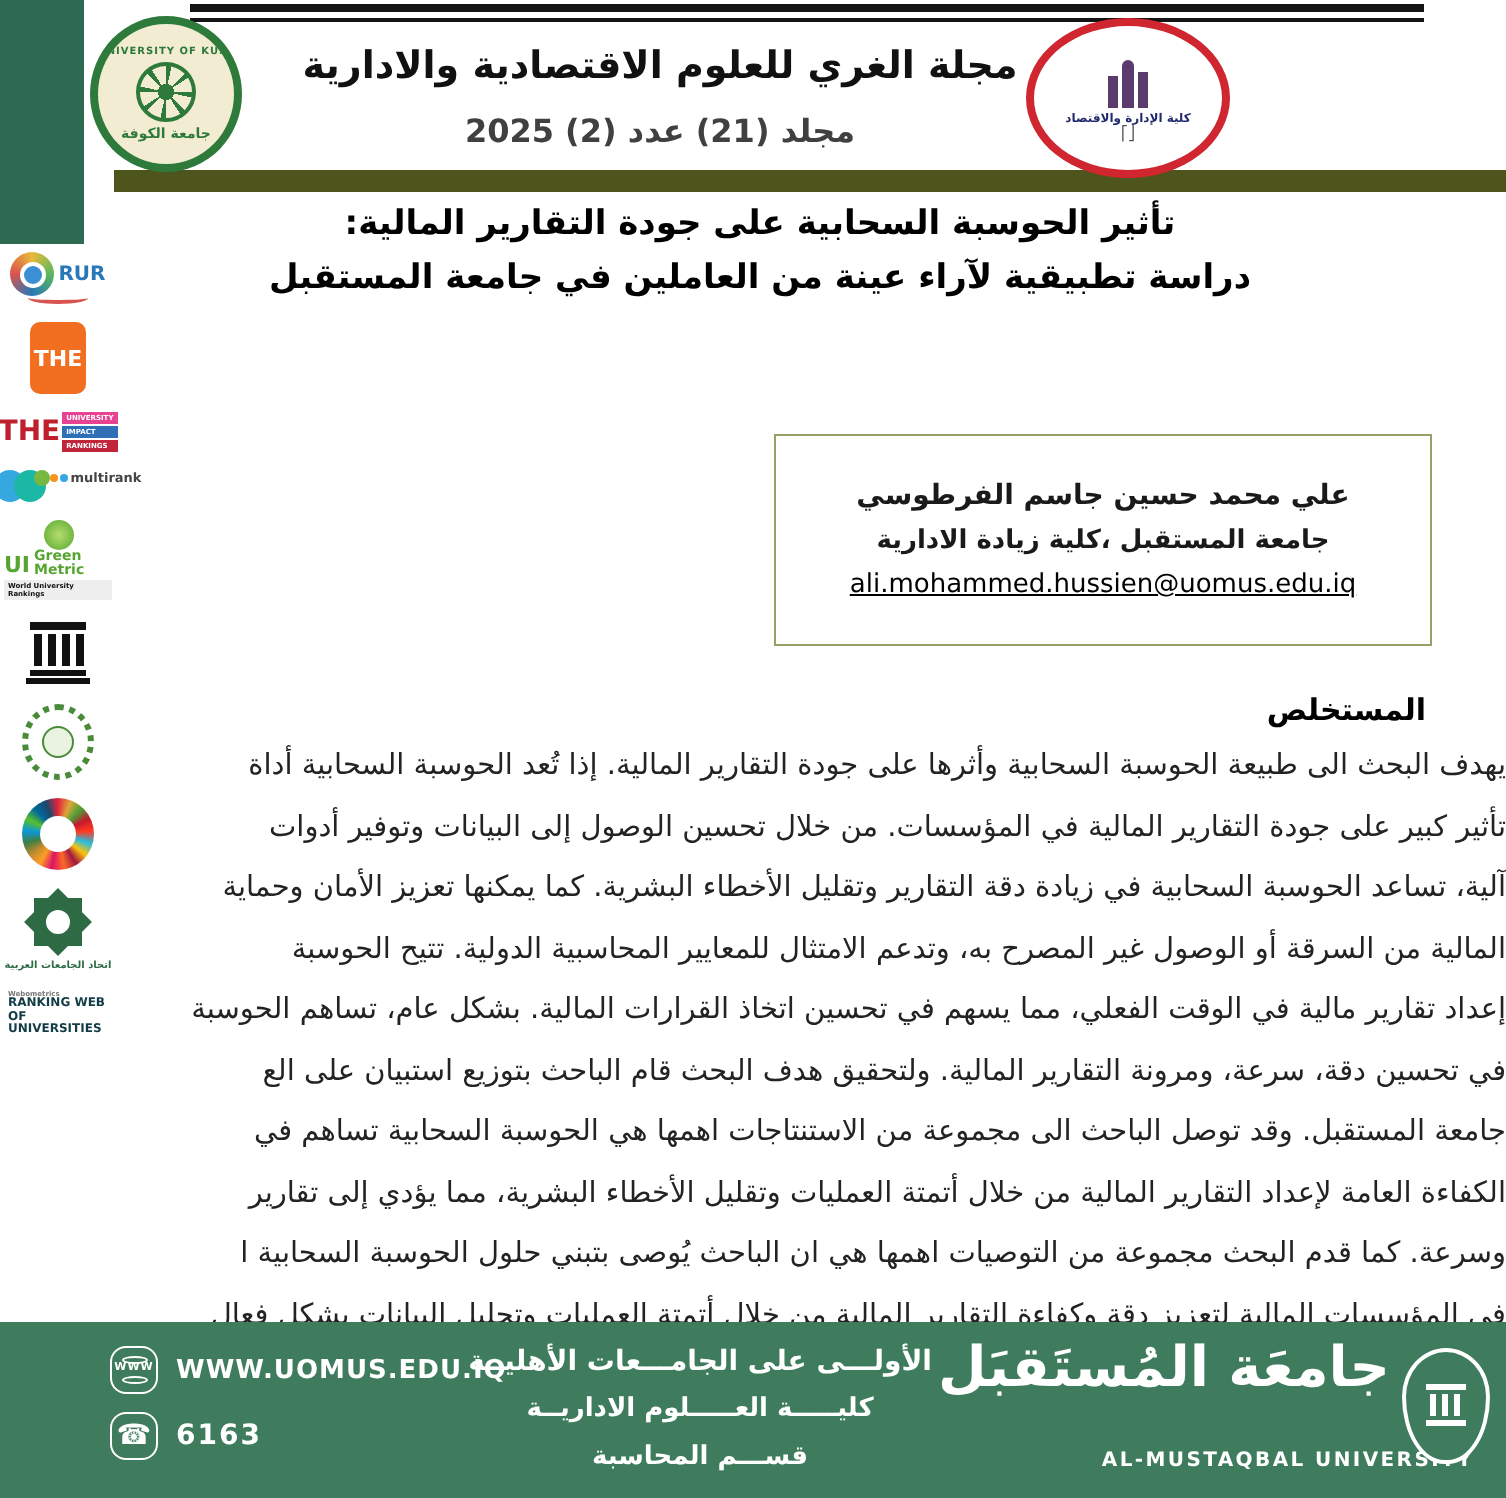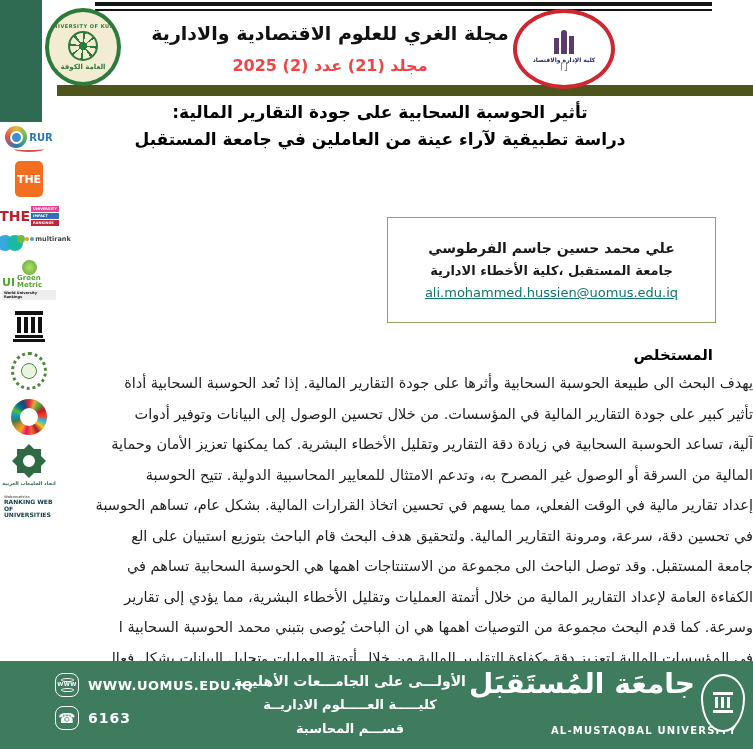--- a/index.html
+++ b/index.html
@@ -29,33 +29,33 @@
                background:#ffffff; border:4px solid #cf2630; display:flex; flex-direction:column;
                align-items:center; justify-content:center; overflow:hidden; }
   .build { display:flex; align-items:flex-end; gap:2px; height:26px; }
   .build i { display:block; background:#5b3a6e; }
   .banner-ar { margin-top:2px; font-size:6px; color:#222a6e; font-weight:bold; white-space:nowrap; }
   .book-glyph { font-size:7px; color:#555; }
 
   .journal-title { position:absolute; left:140px; top:22px; width:380px; text-align:center;
                    font-size:19px; font-weight:bold; direction:rtl; color:#111; }
   .issue-line { position:absolute; left:140px; top:56px; width:380px; text-align:center;
-                font-size:16px; font-weight:bold; direction:rtl; color:#ef4444; }
+                font-size:16px; font-weight:bold; direction:rtl; color:#404040; }
 
   
   .art-title { position:absolute; left:70px; top:99px; width:620px; text-align:center;
                direction:rtl; font-weight:bold; font-size:17px; line-height:27px; color:#000; }
 
   
   .author-box { position:absolute; left:387px; top:217px; width:329px; height:106px;
                 border:1px solid #97a066; display:flex; flex-direction:column;
                 align-items:center; justify-content:center; gap:7px; direction:rtl; }
   .author-name { font-size:14px; font-weight:bold; }
   .author-affil { font-size:13px; font-weight:bold; }
-  .author-email { font-size:13px; color:#0f766e; text-decoration:underline; direction:ltr; }
+  .author-email { font-size:13px; color:#000000; text-decoration:underline; direction:ltr; }
 
   
   .abstract-heading { position:absolute; right:40px; top:346px; direction:rtl;
                       font-size:15px; font-weight:bold; color:#000;margin-left:40px; }
   .abstract-body { position:absolute; left:55px; top:368px; width:698px; direction:rtl; overflow:hidden; }
   .abstract-body .ln { white-space:nowrap; height:30.5px; line-height:30.5px; font-size:14.5px; color:#232323; }
 
   
   .sidebar { position:absolute; left:2px; top:126px; width:54px; display:flex; flex-direction:column;
              align-items:center; gap:9px; }
@@ -151,21 +151,21 @@
 <div class="page">
 
   <div class="corner-block"></div>
   <div class="rule-thick"></div>
   <div class="rule-thin"></div>
   <div class="olive-bar"></div>
 
   <div class="kufa-logo">
     <span class="kufa-ring-text">UNIVERSITY OF KUFA</span>
     <span class="kufa-rosette"></span>
-    <span class="kufa-ar">العامة الكوفة</span>
+    <span class="kufa-ar">جامعة الكوفة</span>
   </div>
 
   <div class="journal-title">مجلة الغري للعلوم الاقتصادية والادارية</div>
   <div class="issue-line">مجلد (21) عدد (2) 2025</div>
 
   <div class="mustansiriyah-logo">
     <span class="build">
       <i style="width:5px;height:16px;"></i>
         <i style="width:6px;height:24px;border-radius:3px 3px 0 0;"></i>
         <i style="width:5px;height:18px;"></i>
@@ -174,21 +174,21 @@
     <span class="book-glyph">⎡⎦</span>
   </div>
 
   <div class="art-title">
     <div>تأثير الحوسبة السحابية على جودة التقارير المالية:</div>
     <div>دراسة تطبيقية لآراء عينة من العاملين في جامعة المستقبل</div>
   </div>
 
   <div class="author-box">
     <div class="author-name">علي محمد حسين جاسم الفرطوسي</div>
-    <div class="author-affil">جامعة المستقبل ،كلية الأخطاء الادارية</div>
+    <div class="author-affil">جامعة المستقبل ،كلية زيادة الادارية</div>
     <a class="author-email" href="#">ali.mohammed.hussien@uomus.edu.iq</a>
   </div>
 
   <div class="sidebar">
 
     <div class="logo-rur">
       <div class="rur-row">
         <span class="rur-ball">
             <i></i>
           </span>
@@ -270,21 +270,21 @@
   <div class="abstract-heading">المستخلص</div>
   <div class="abstract-body">
     <div class="ln">يهدف البحث الى طبيعة الحوسبة السحابية وأثرها على جودة التقارير المالية. إذا تُعد الحوسبة السحابية أداة</div>
     <div class="ln">تأثير كبير على جودة التقارير المالية في المؤسسات. من خلال تحسين الوصول إلى البيانات وتوفير أدوات</div>
     <div class="ln">آلية، تساعد الحوسبة السحابية في زيادة دقة التقارير وتقليل الأخطاء البشرية. كما يمكنها تعزيز الأمان وحماية</div>
     <div class="ln">المالية من السرقة أو الوصول غير المصرح به، وتدعم الامتثال للمعايير المحاسبية الدولية. تتيح الحوسبة</div>
     <div class="ln">إعداد تقارير مالية في الوقت الفعلي، مما يسهم في تحسين اتخاذ القرارات المالية. بشكل عام، تساهم الحوسبة</div>
     <div class="ln">في تحسين دقة، سرعة، ومرونة التقارير المالية. ولتحقيق هدف البحث قام الباحث بتوزيع استبيان على الع</div>
     <div class="ln">جامعة المستقبل. وقد توصل الباحث الى مجموعة من الاستنتاجات اهمها هي الحوسبة السحابية تساهم في</div>
     <div class="ln">الكفاءة العامة لإعداد التقارير المالية من خلال أتمتة العمليات وتقليل الأخطاء البشرية، مما يؤدي إلى تقارير</div>
-    <div class="ln">وسرعة. كما قدم البحث مجموعة من التوصيات اهمها هي ان الباحث يُوصى بتبني محمد الحوسبة السحابية ا</div>
+    <div class="ln">وسرعة. كما قدم البحث مجموعة من التوصيات اهمها هي ان الباحث يُوصى بتبني حلول الحوسبة السحابية ا</div>
     <div class="ln">في المؤسسات المالية لتعزيز دقة وكفاءة التقارير المالية من خلال أتمتة العمليات وتحليل البيانات بشكل فعال</div>
   </div>
 
   <div class="footer">
 
     <div class="f-left">
       <div class="f-row">
         <span class="f-iconbox">
           <span class="f-www-arc"></span>
           <span class="f-www-txt">WWW</span>

